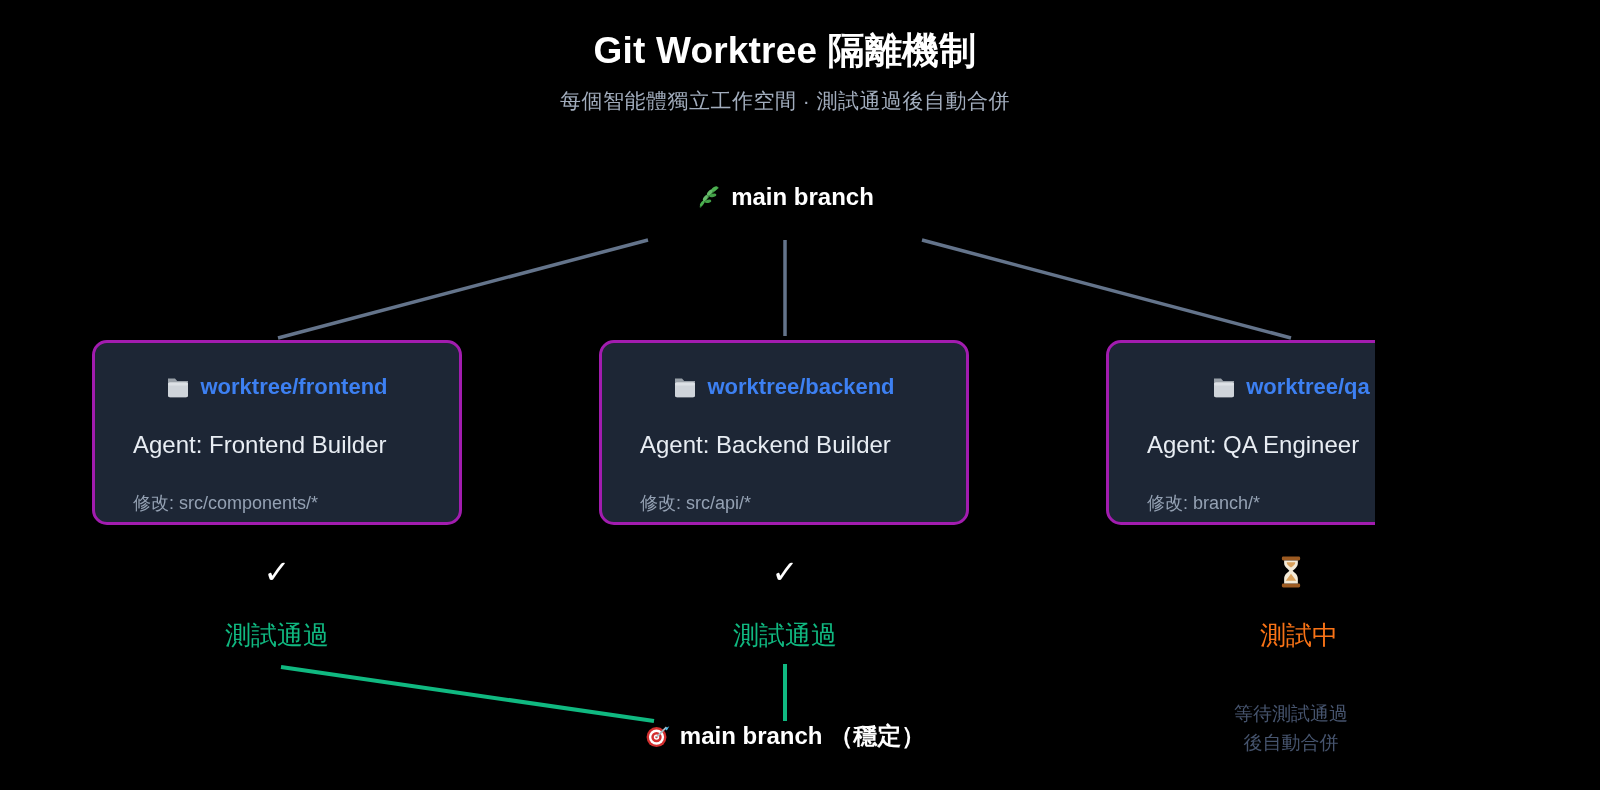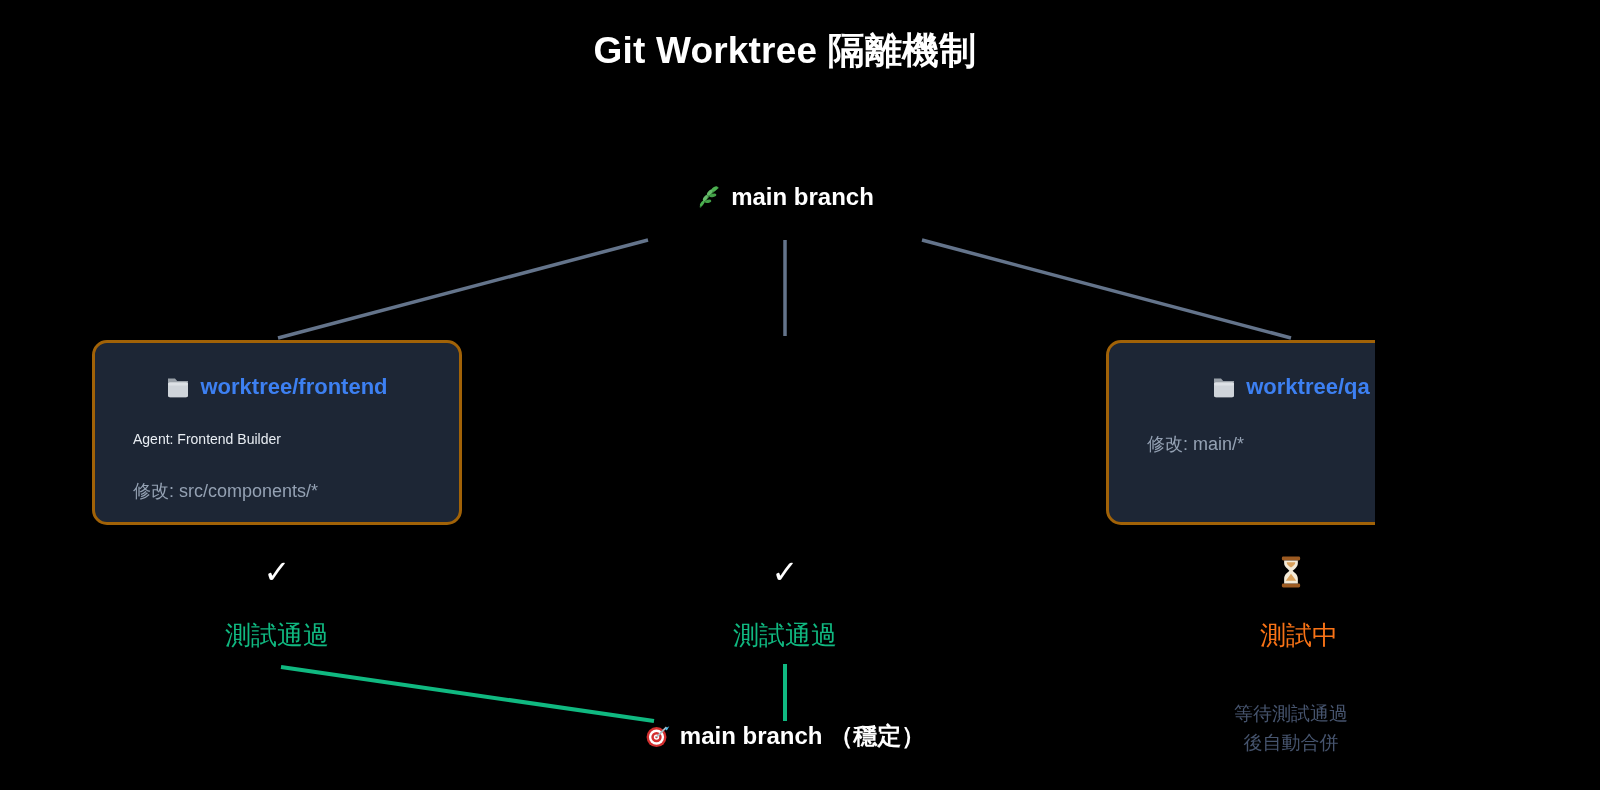--- a/index.html
+++ b/index.html
@@ -26,31 +26,31 @@
   }
   .node-top{top:183px;left:785px;}
   .node-bottom{top:720px;left:785px;}
 
   svg.connectors{top:0;left:0;pointer-events:none;}
   .line-slate{stroke:#64748b;stroke-width:3.5;}
   .line-green{stroke:#10b981;stroke-width:4;stroke-linecap:butt;}
 
   .card{
     top:340px;width:370px;height:185px;box-sizing:border-box;
-    background:#1d2635;border:3px solid #a16207;border-radius:15px;
+    background:#1d2635;border:3px solid #a21caf;border-radius:15px;
     padding:31px 38px 0 38px;
   }
   .card-frontend{left:92px;}
   .card-backend{left:599px;}
   .card-qa{left:1106px;}
   .card-title{
     display:flex;align-items:center;justify-content:center;gap:10px;
     font-size:22px;font-weight:700;color:#3d80f2;white-space:nowrap;
   }
-  .card-agent{margin-top:31px;font-size:14px;color:#e8edf3;white-space:nowrap;}
+  .card-agent{margin-top:31px;font-size:24px;color:#e8edf3;white-space:nowrap;}
   .card-mod{margin-top:32px;font-size:18px;color:#94a1b3;white-space:nowrap;}
 
   .status-icon{top:553px;height:38px;display:flex;align-items:center;justify-content:center;}
   .check-glyph{font-size:32px;color:#ffffff;font-weight:400;line-height:1;}
   .status-label{top:618px;font-size:26px;white-space:nowrap;}
   .status-pass{color:#10b981;}
   .status-testing{color:#f97316;margin-left:8px;}
 
   .waiting-note{
     top:699px;left:1291px;text-align:center;
@@ -65,20 +65,21 @@
 
   <svg class="connectors abs" width="1600" height="790" viewBox="0 0 1600 790">
     <line class="line-slate" x1="648" y1="240" x2="278" y2="338"></line>
     <line class="line-slate" x1="785" y1="240" x2="785" y2="336"></line>
     <line class="line-slate" x1="922" y1="240" x2="1291" y2="338"></line>
     <line class="line-green" x1="281" y1="667" x2="654" y2="721"></line>
     <line class="line-green" x1="785" y1="664" x2="785" y2="721"></line>
   </svg>
 
   <div class="abs centered page-title">Git Worktree 隔離機制</div>
+  <div class="abs centered page-subtitle">每個智能體獨立工作空間 · 測試通過後自動合併</div>
 
   <div class="abs centered node node-top">
     <span class="icon">
       <svg width="26" height="26" viewBox="0 0 24 24">
         <path d="M4 21 C8 16 12 9 20 3.5" stroke="#2e7d32" stroke-width="1.6" fill="none" stroke-linecap="round"></path>
         <ellipse cx="17" cy="4.5" rx="3.4" ry="1.7" fill="#4caf50" transform="rotate(-35 17 4.5)"></ellipse>
         <ellipse cx="12.5" cy="8" rx="3.4" ry="1.7" fill="#66bb6a" transform="rotate(-50 12.5 8)"></ellipse>
         <ellipse cx="15.5" cy="10.5" rx="3.2" ry="1.6" fill="#43a047" transform="rotate(-15 15.5 10.5)"></ellipse>
         <ellipse cx="8.5" cy="13" rx="3.2" ry="1.6" fill="#66bb6a" transform="rotate(-55 8.5 13)"></ellipse>
         <ellipse cx="11" cy="16" rx="3" ry="1.5" fill="#43a047" transform="rotate(-12 11 16)"></ellipse>
@@ -96,33 +97,48 @@
           <rect x="2" y="6.4" width="20" height="14.9" rx="1.8" fill="#cfd4da"></rect>
           <rect x="2" y="6.4" width="20" height="3.2" rx="1.6" fill="#dde1e6"></rect>
         </svg>
       </span>
       <span>worktree/frontend</span>
     </div>
     <div class="card-agent">Agent: Frontend Builder</div>
     <div class="card-mod">修改: src/components/*</div>
   </div>
 
+  <div class="abs card card-backend">
+    <div class="card-title">
+      <span class="icon">
+        <svg width="24" height="22" viewBox="0 0 24 22">
+          <path d="M2 2.5h7l2.2 2.5H22v14.5a1.8 1.8 0 0 1-1.8 1.8H3.8A1.8 1.8 0 0 1 2 19.5z" fill="#9aa1a9"></path>
+          <rect x="2" y="6.4" width="20" height="14.9" rx="1.8" fill="#cfd4da"></rect>
+          <rect x="2" y="6.4" width="20" height="3.2" rx="1.6" fill="#dde1e6"></rect>
+        </svg>
+      </span>
+      <span>worktree/backend</span>
+    </div>
+    <div class="card-agent">Agent: Backend Builder</div>
+    <div class="card-mod">修改: src/api/*</div>
+  </div>
 
   <div class="abs card card-qa">
     <div class="card-title">
       <span class="icon">
         <svg width="24" height="22" viewBox="0 0 24 22">
           <path d="M2 2.5h7l2.2 2.5H22v14.5a1.8 1.8 0 0 1-1.8 1.8H3.8A1.8 1.8 0 0 1 2 19.5z" fill="#9aa1a9"></path>
           <rect x="2" y="6.4" width="20" height="14.9" rx="1.8" fill="#cfd4da"></rect>
           <rect x="2" y="6.4" width="20" height="3.2" rx="1.6" fill="#dde1e6"></rect>
         </svg>
       </span>
       <span>worktree/qa</span>
     </div>
-    <div class="card-mod">修改: main/*</div>
+    <div class="card-agent">Agent: QA Engineer</div>
+    <div class="card-mod">修改: branch/*</div>
   </div>
 
   <div class="abs centered status-icon" style="left:277px;">
     <span class="check-glyph">✓</span>
   </div>
   <div class="abs centered status-icon" style="left:785px;">
     <span class="check-glyph">✓</span>
   </div>
   <div class="abs centered status-icon" style="left:1291px;">
     <svg width="28" height="32" viewBox="0 0 24 28">

